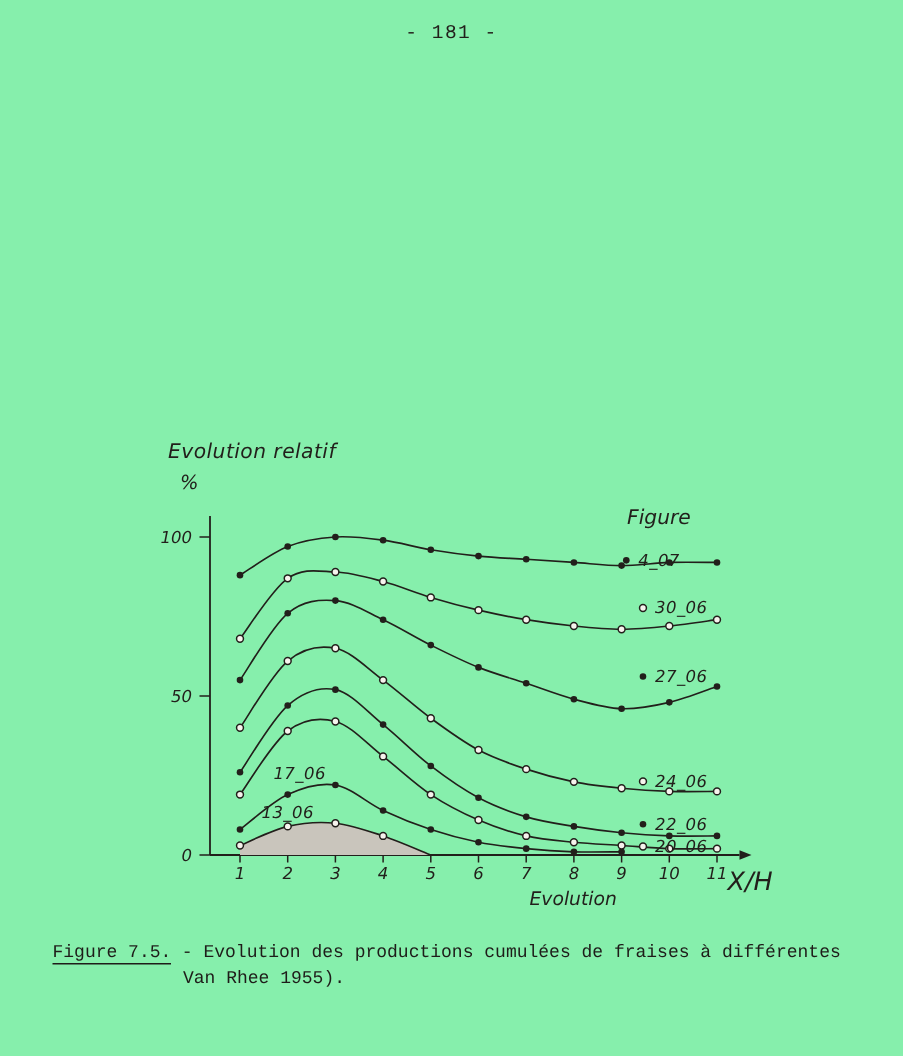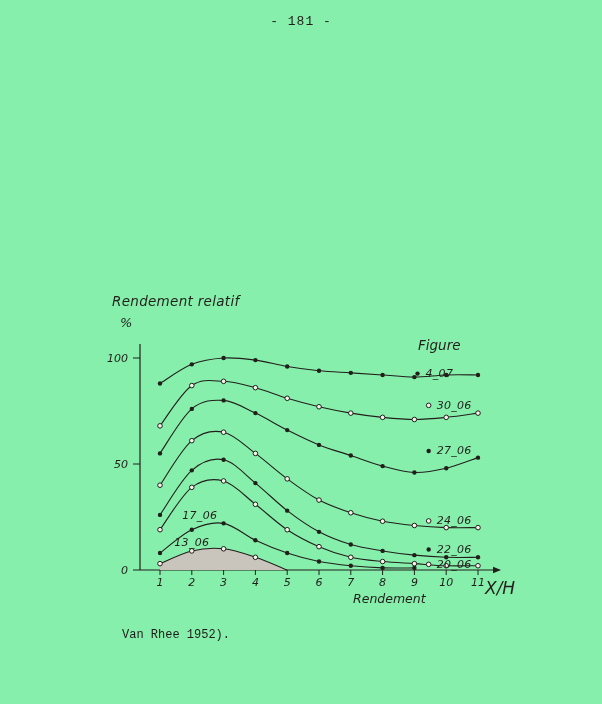--- a/index.html
+++ b/index.html
@@ -175,23 +175,24 @@
         <circle cx="255.8" cy="84.84" r="2.2" fill="#221f1b"></circle>
         <circle cx="287.6" cy="86.95999999999998" r="2.2" fill="#221f1b"></circle>
         <circle cx="319.4" cy="89.07999999999998" r="2.2" fill="#221f1b"></circle>
         <circle cx="351.2" cy="86.95999999999998" r="2.2" fill="#221f1b"></circle>
         <circle cx="383" cy="86.95999999999998" r="2.2" fill="#221f1b"></circle>
         <text x="330.53" y="89.07999999999998" class="serieslabel">4_07</text>
         <circle cx="322.53" cy="85.57999999999998" r="2.2" fill="#221f1b"></circle>
       </svg>
   </div>
 
-  <div class="hand t-rendement">Rendement relatif</div>
+  <div class="hand t-rendement">Evolution relatif</div>
   <div class="hand t-pct">%</div>
   <div class="hand t-dates">Figure</div>
   <div class="hand t-xh">X/H</div>
-  <div class="hand t-dist">Rendement</div>
+  <div class="hand t-dist">Evolution</div>
 
   <div class="caption">
-    <div class="ind">Van Rhee 1952).</div>
+    <div><span class="figlabel">Figure 7.5.</span><span>- Evolution des productions cumulées de fraises à différentes</span></div>
+    <div class="ind">Van Rhee 1955).</div>
   </div>
 
 </div>
 
 </body></html>

